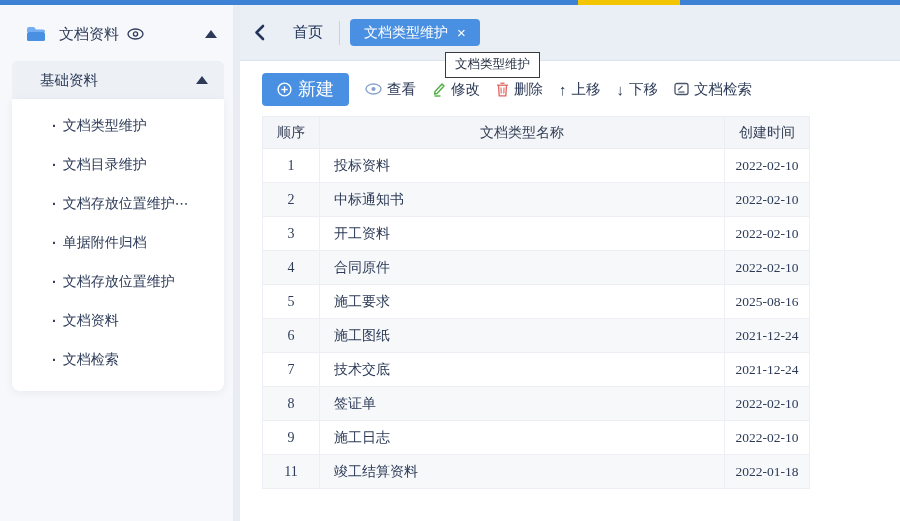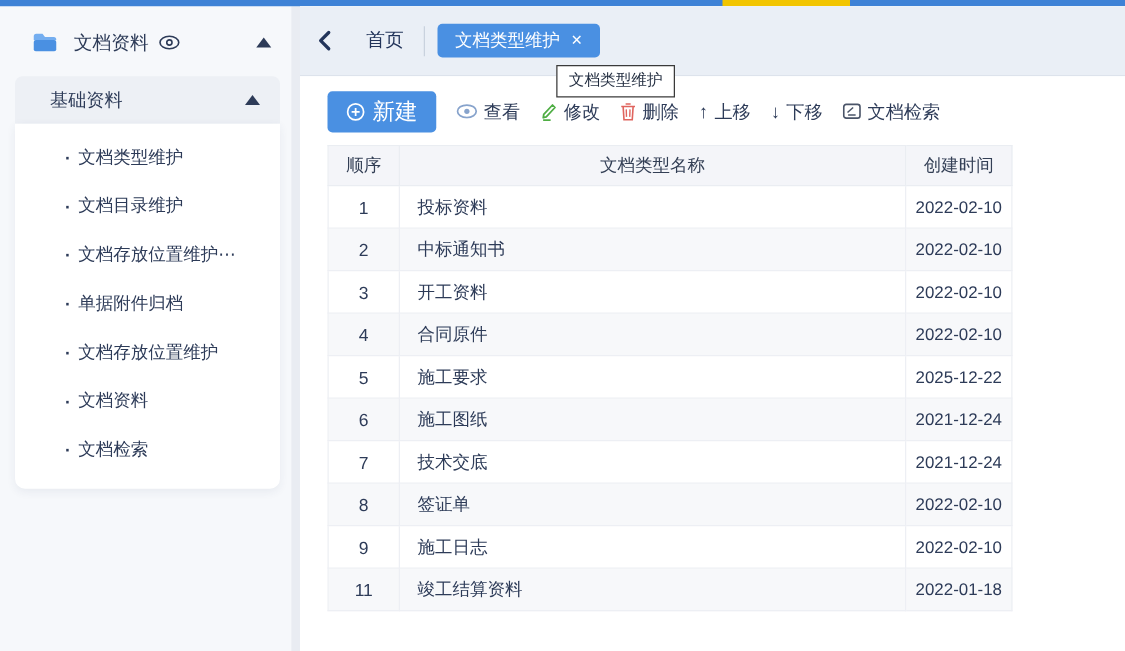--- a/index.html
+++ b/index.html
@@ -59,21 +59,21 @@
 
   .content { flex:1; padding:11px 0 0 22px; background:#fff; }
   .toolbar { display:flex; align-items:center; height:34px; }
   .btn-new { background:#4a90e2; color:#fff; border:none; border-radius:4px; height:33px;
     padding:0 15px; font-size:18px; display:inline-flex; align-items:center; gap:6px; cursor:pointer;
     font-family:inherit; }
   .tool-btn { display:inline-flex; align-items:center; gap:5px; font-size:14.5px; color:#2d3b58;
     margin-left:16px; cursor:pointer; background:none; border:none; font-family:inherit; }
   .tool-btn .uarr { font-size:15px; color:#2d3b58; }
 
-  table.grid { border-collapse:collapse; table-layout:fixed; width:547px; margin-top:10px; }
+  table.grid { border-collapse:collapse; table-layout:fixed; width:547px; margin-top:10px;font-family:Liberation Serif, serif; }
   .grid col.c-order { width:57px; } .grid col.c-name { width:405px; } .grid col.c-date { width:85px; }
   .grid th { height:32px; background:#f4f5f9; font-weight:normal; font-size:14px; color:#333f55;
     border:1px solid #eaedf2; text-align:center; }
   .grid td { height:34px; font-size:14px; color:#2d3b58; border:1px solid #edeff4; background:#fff; }
   .grid td.order { text-align:center; }
   .grid td.name { padding-left:14px; text-align:left; }
   .grid td.date { text-align:center; font-size:13.5px; }
   .grid tr.stripe td { background:#f7f8fa; }
 
   svg { display:block; }
@@ -265,21 +265,21 @@
               <td class="date">2022-02-10</td>
             </tr>
             <tr class="stripe">
               <td class="order">4</td>
               <td class="name">合同原件</td>
               <td class="date">2022-02-10</td>
             </tr>
             <tr>
               <td class="order">5</td>
               <td class="name">施工要求</td>
-              <td class="date">2025-12-22</td>
+              <td class="date">2025-08-16</td>
             </tr>
             <tr class="stripe">
               <td class="order">6</td>
               <td class="name">施工图纸</td>
               <td class="date">2021-12-24</td>
             </tr>
             <tr>
               <td class="order">7</td>
               <td class="name">技术交底</td>
               <td class="date">2021-12-24</td>

